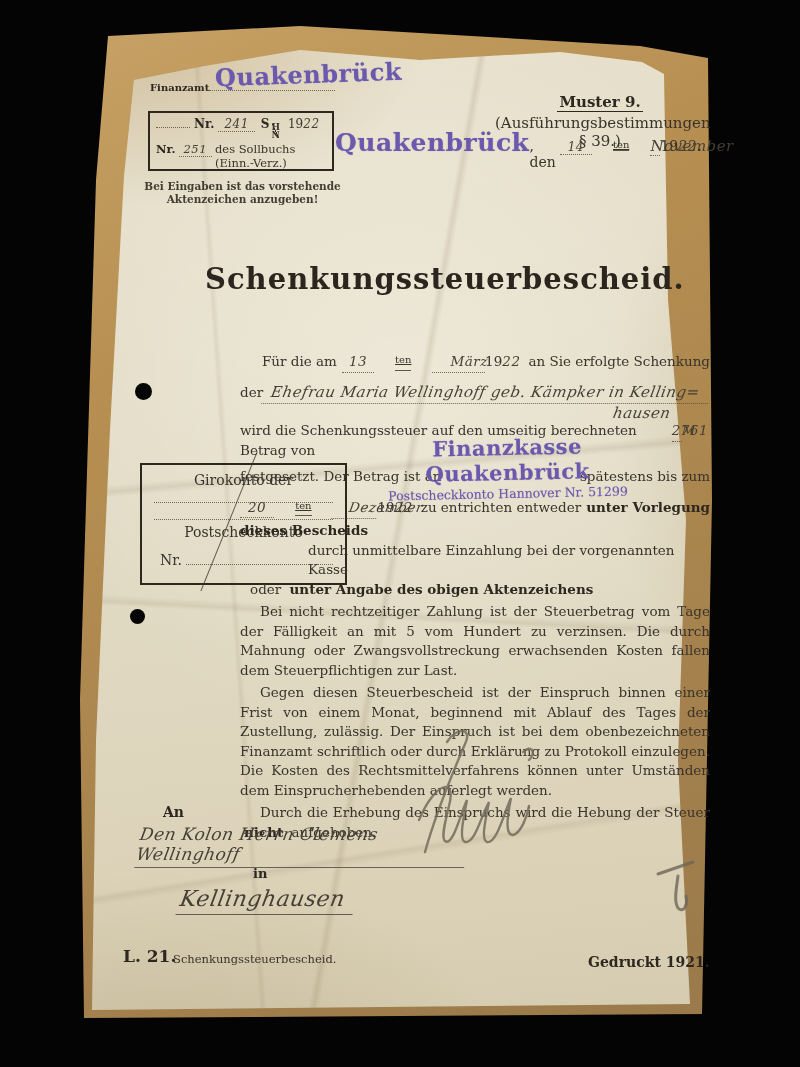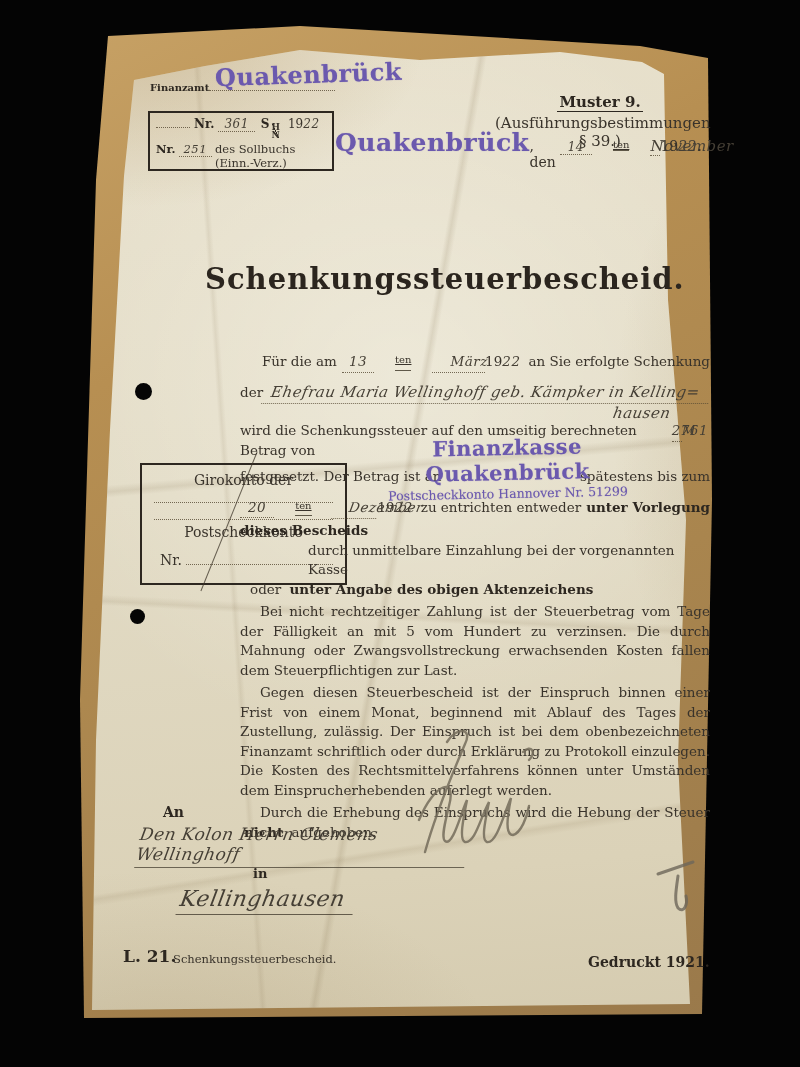--- a/index.html
+++ b/index.html
@@ -58,36 +58,40 @@
     <div class="abs stamp" style="left:215px;top:60px;font-size:24px;transform:rotate(-2deg);letter-spacing:.5px;">Quakenbrück</div>
     <div class="abs row" style="left:150px;top:82px;width:185px;font-size:10px;">
       <span class="b">Finanzamt</span>
       <span class="fill"></span>
     </div>
 
     <div class="abs" style="left:148px;top:111px;width:186px;height:60px;border:2.5px solid #2d2720;padding:4px 6px 2px 6px;box-sizing:border-box;">
       <div class="row" style="font-size:12px;">
         <span class="fill" style="max-width:34px;"></span>
         <span class="b" style="margin:0 4px;">Nr.</span>
-        <span class="hw dotted" style="padding:0 6px;">361</span>
+        <span class="hw dotted" style="padding:0 6px;">241</span>
         <span class="b" style="margin-left:6px;">S</span>
         <span class="mono-hn">
           <span>H</span>
           <span>N</span>
         </span>
         <span style="margin-left:6px;">19</span>
         <span class="hw">22</span>
       </div>
       <div class="row" style="font-size:11.5px;margin-top:5px;">
         <span class="b">Nr.</span>
         <span class="hw dotted" style="padding:0 5px;margin:0 3px;">251</span>
         <span>des Sollbuchs (Einn.-Verz.)</span>
       </div>
     </div>
 
+    <div class="abs" style="left:140px;top:180px;width:205px;text-align:center;font-size:10.5px;line-height:13px;font-weight:bold;color:#433d33;">
+      <div>Bei Eingaben ist das vorstehende</div>
+      <div>Aktenzeichen anzugeben!</div>
+    </div>
 
     <div class="abs" style="left:495px;top:92px;width:210px;text-align:center;">
       <div class="b" style="font-size:15px;display:inline-block;border-bottom:1.5px solid #2d2720;padding:0 2px;">Muster 9.</div>
       <div class="small" style="margin-top:2px;">(Ausführungsbestimmungen § 39.)</div>
     </div>
 
     <div class="abs row" style="left:335px;top:128px;width:350px;">
       <span class="stamp" style="font-size:25px;letter-spacing:.5px;">Quakenbrück</span>
       <span style="font-size:14px;">, den</span>
       <span class="hw dotted" style="padding:0 8px;margin-left:4px;font-size:12px;">14</span>

